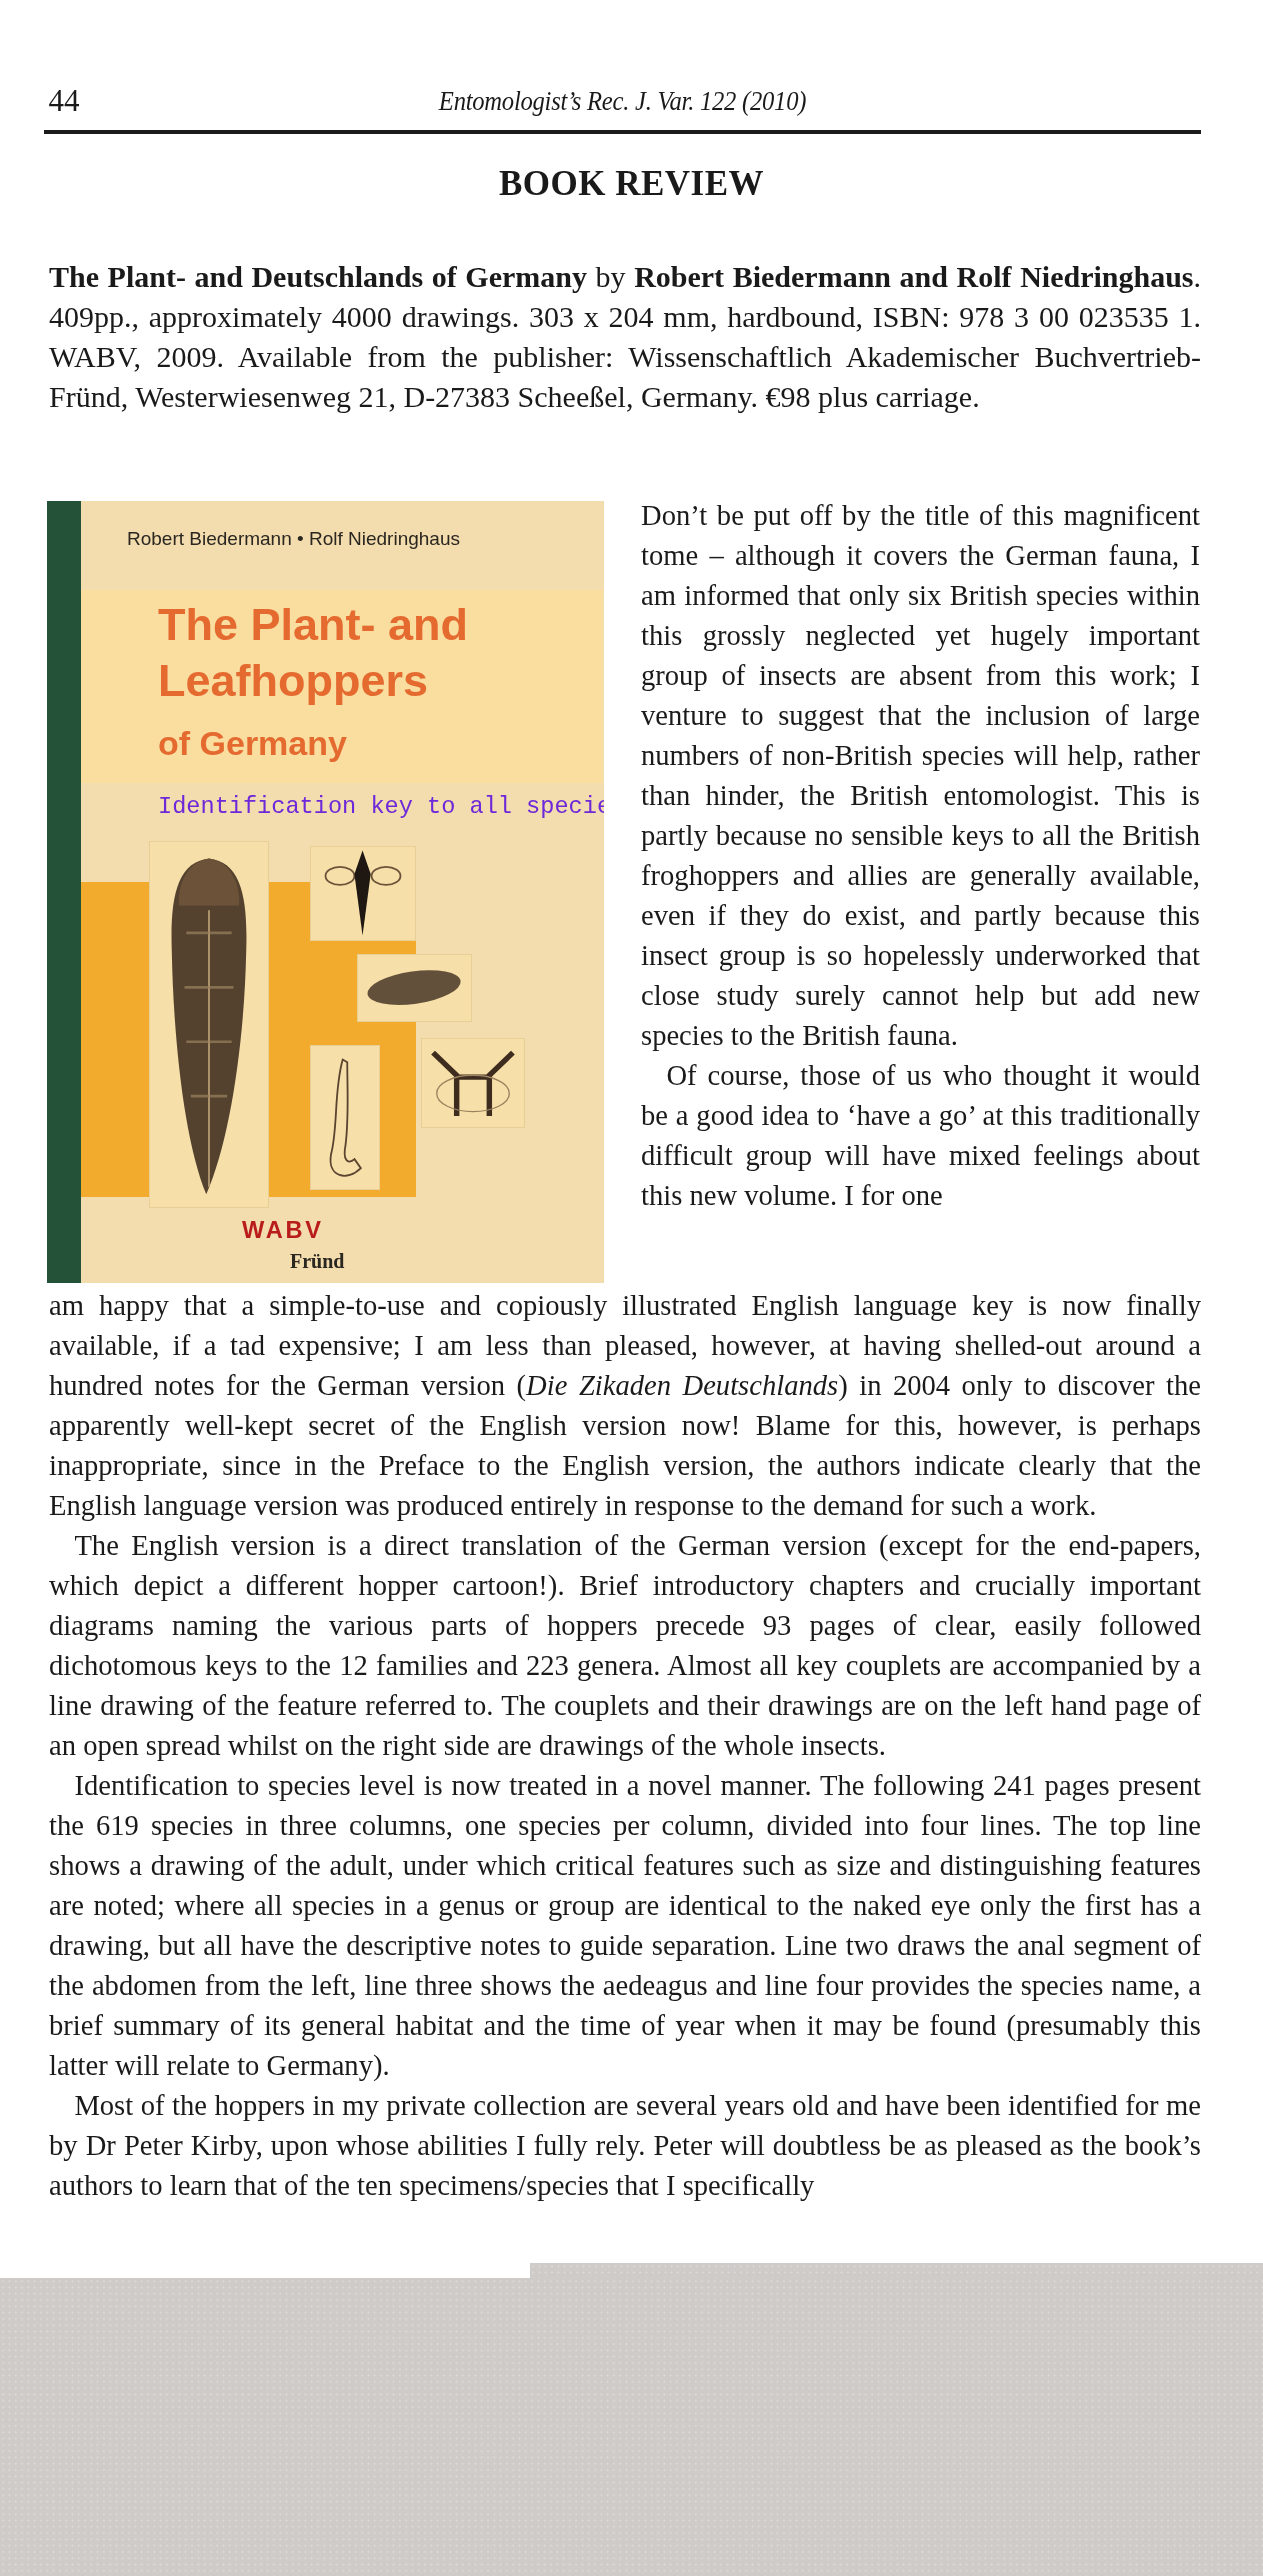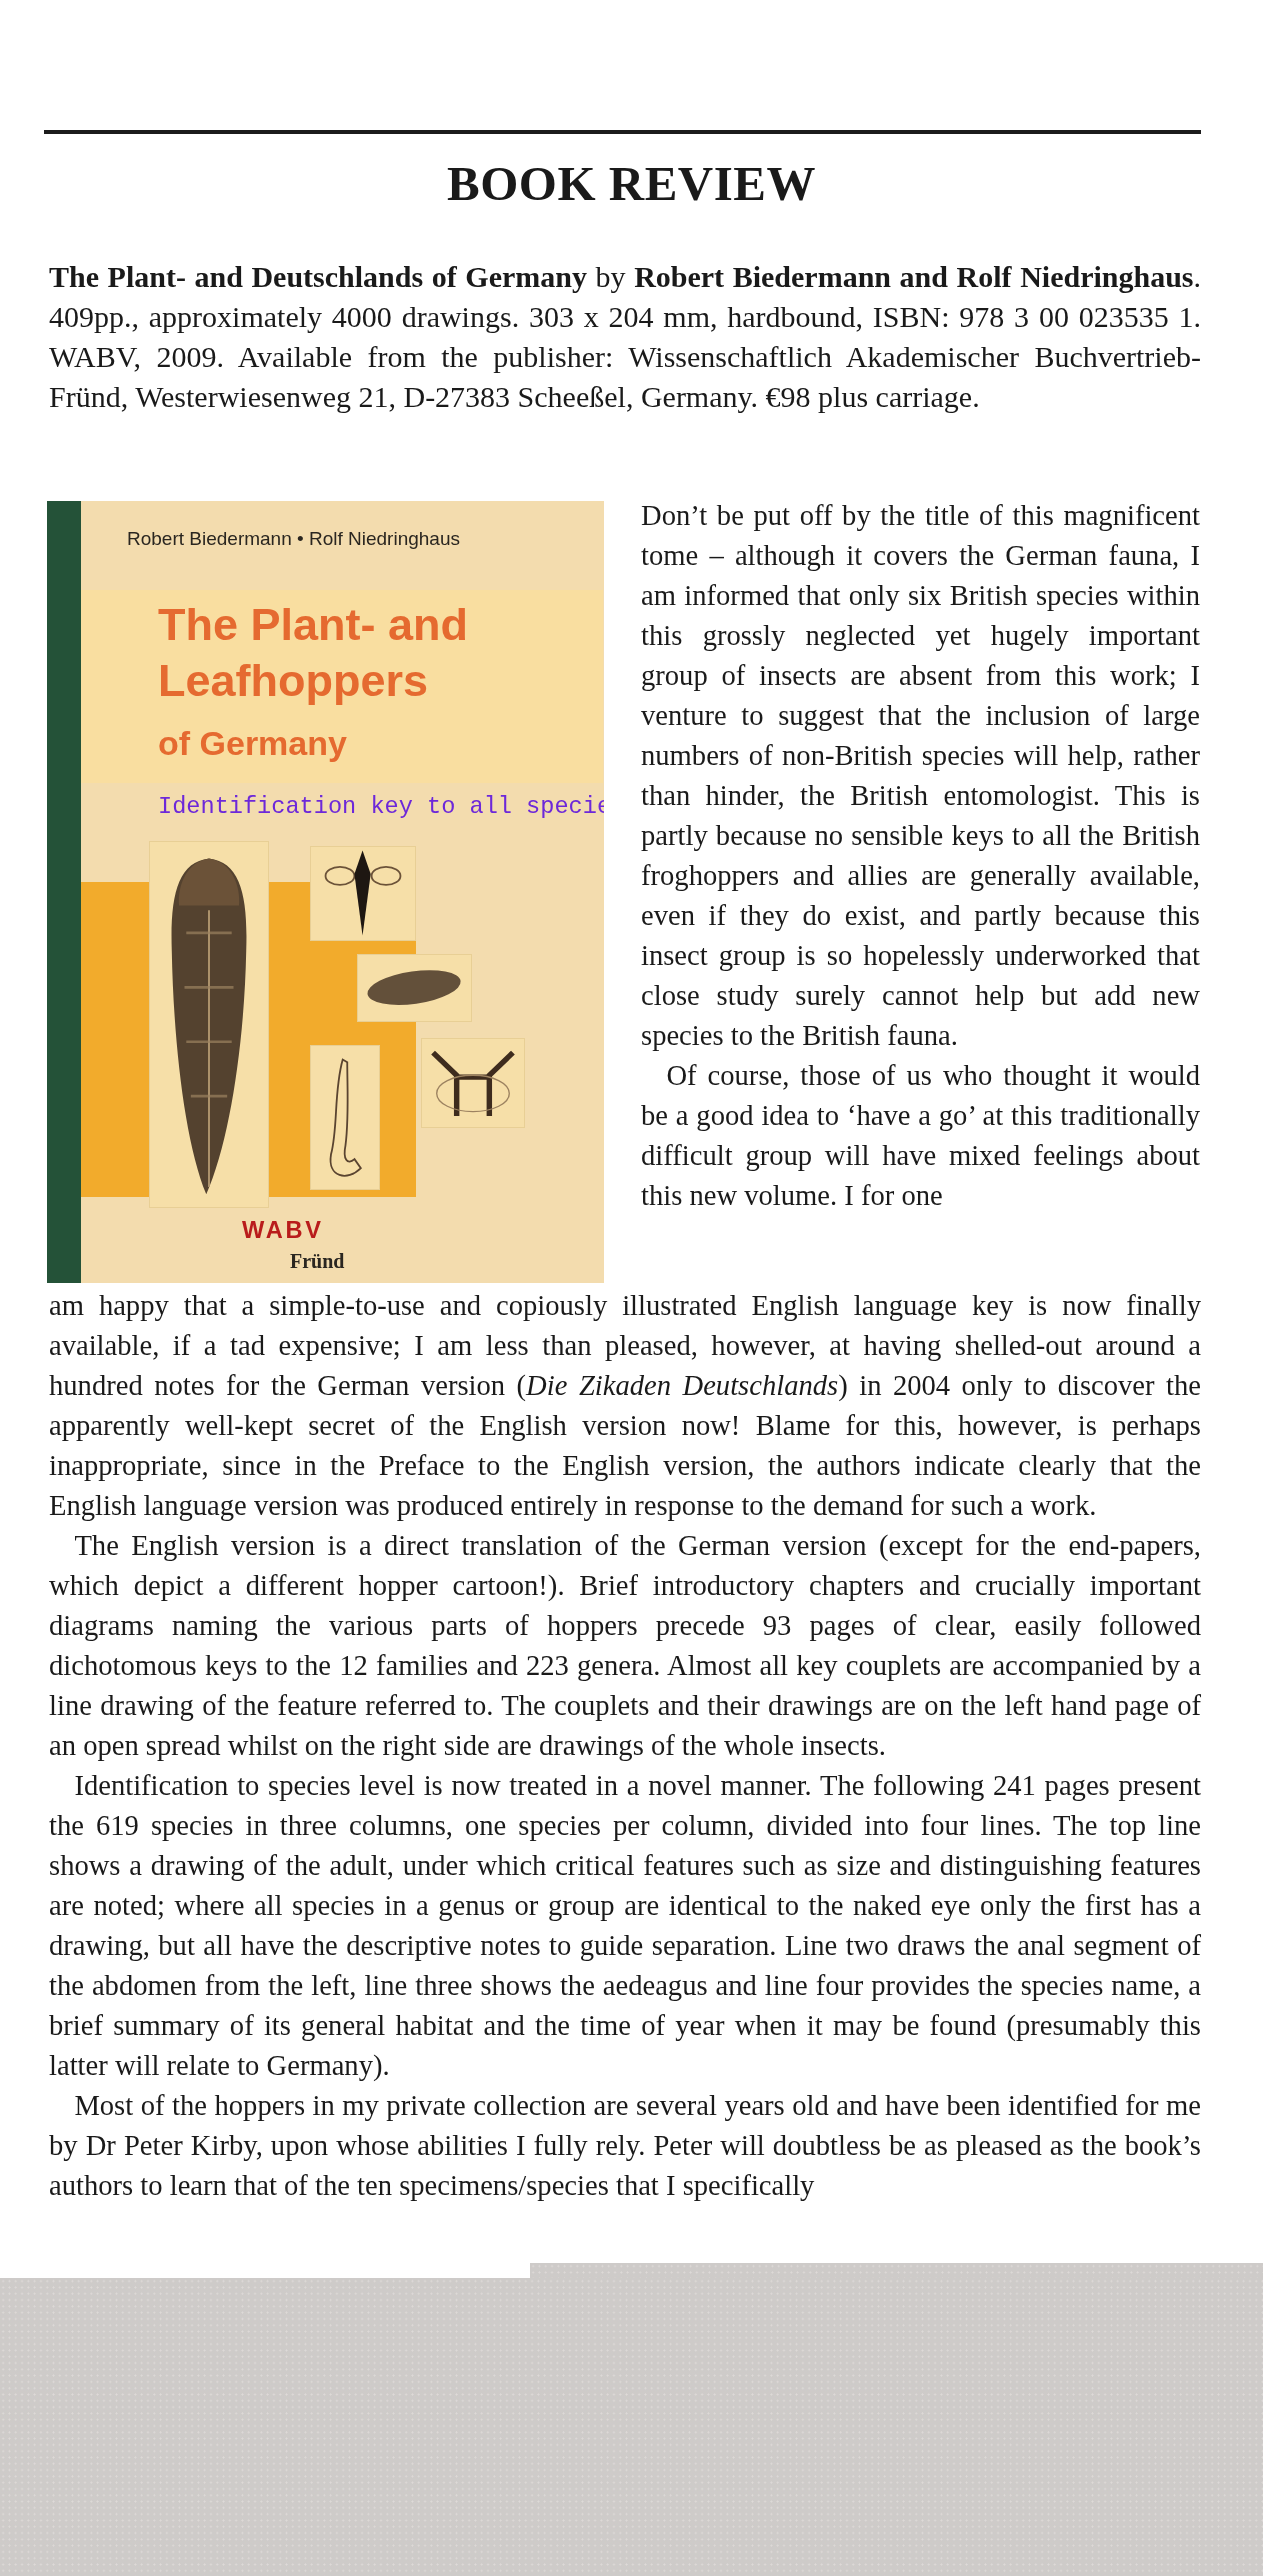--- a/index.html
+++ b/index.html
@@ -9,21 +9,21 @@
     font-family: "Liberation Serif", "DejaVu Serif", serif;
   }
   .page { position: absolute; left: 0; top: 0; width: 1263px; height: 2576px; }
 
   
   .run-head { position: absolute; left: 44px; top: 83px; width: 1157px; height: 36px; }
   .page-num { position: absolute; left: 4.5px; top: 0; font-size: 31px; line-height: 36px; }
   .journal { position: absolute; left: 0; right: 0; top: 0; text-align: center; font-style: italic; font-size: 28px; line-height: 36px; letter-spacing: -0.3px; transform: scaleX(0.88); }
   .rule { position: absolute; left: 44px; top: 130px; width: 1157px; height: 3.6px; background: #1c1c1c; }
 
-  .section-title { position: absolute; left: 0; width: 1263px; top: 154px; text-align: center; font-weight: bold; font-size: 49px; line-height: 60px; letter-spacing: 0.5px; }
+  .section-title { position: absolute; left: 0; width: 1263px; top: 154px; text-align: center; font-weight: bold; font-size: 35px; line-height: 60px; letter-spacing: 0.5px; }
 
   
   .citation { position: absolute; left: 49px; top: 257px; width: 1152px; font-size: 30px; line-height: 40px; text-align: justify; }
   .citation b { font-weight: bold; }
 
   
   .cover { position: absolute; left: 47px; top: 501px; width: 557px; height: 782px; background: #f3dcae; overflow: hidden; }
   .cover .spine { position: absolute; left: 0; top: 0; width: 34px; height: 100%; background: #245238; }
   .cover .authors { position: absolute; left: 80px; top: 27px; font-family: "Liberation Sans", "DejaVu Sans", sans-serif; font-size: 19px; color: #2a2620; white-space: nowrap; }
   .cover .band { position: absolute; left: 34px; top: 89px; width: 522px; height: 193px; background: #f9dea0; }
@@ -54,20 +54,24 @@
   .gray-a { position: absolute; left: 0; top: 2278px; width: 1263px; height: 298px; background-color: #cecbc9;
     background-image: radial-gradient(circle, #dedad8 0.8px, transparent 1.1px); background-size: 6.3px 6.3px; }
   .gray-b { position: absolute; left: 530px; top: 2263px; width: 733px; height: 18px; background-color: #cecbc9;
     background-image: radial-gradient(circle, #dedad8 0.8px, transparent 1.1px); background-size: 6.3px 6.3px; }
 </style>
 </head>
 <body>
 
 <div class="page">
 
+  <div class="run-head">
+    <span class="page-num">44</span>
+    <div class="journal">Entomologist’s Rec. J. Var. 122 (2010)</div>
+  </div>
   <div class="rule"></div>
 
   <div class="section-title">BOOK REVIEW</div>
 
   <div class="citation">
     <b>The Plant- and Deutschlands of Germany</b><span> by </span><b>Robert Biedermann and Rolf Niedringhaus</b><span>. 409pp., approximately 4000 drawings. 303 x 204 mm, hardbound, ISBN: 978 3 00 023535 1. WABV, 2009. Available from the publisher: Wissenschaftlich Akademischer Buchvertrieb-Fründ, Westerwiesenweg 21, D-27383 Scheeßel, Germany. €98 plus carriage.</span>
   </div>
 
   <div class="cover">
     <div class="spine"></div>

